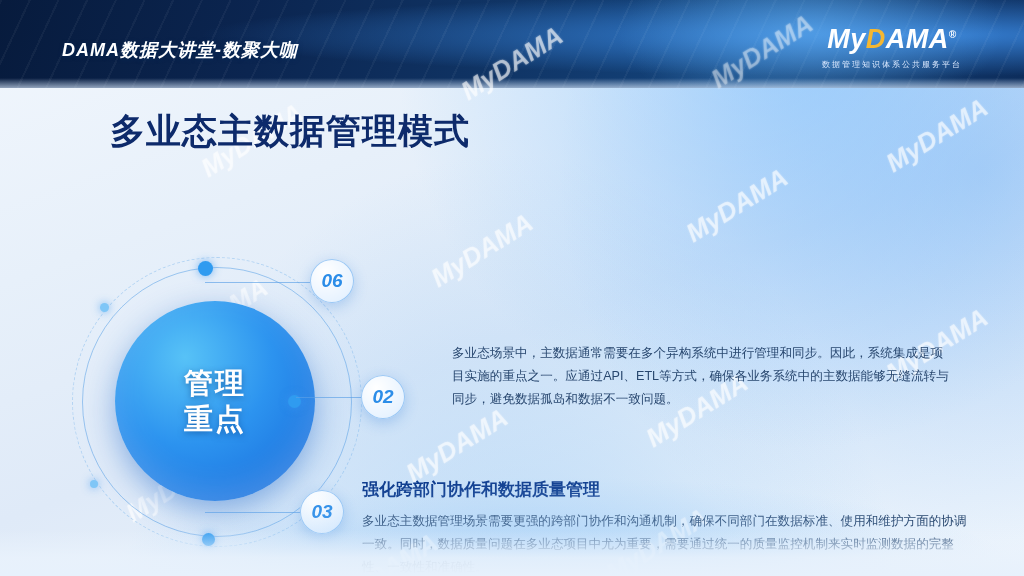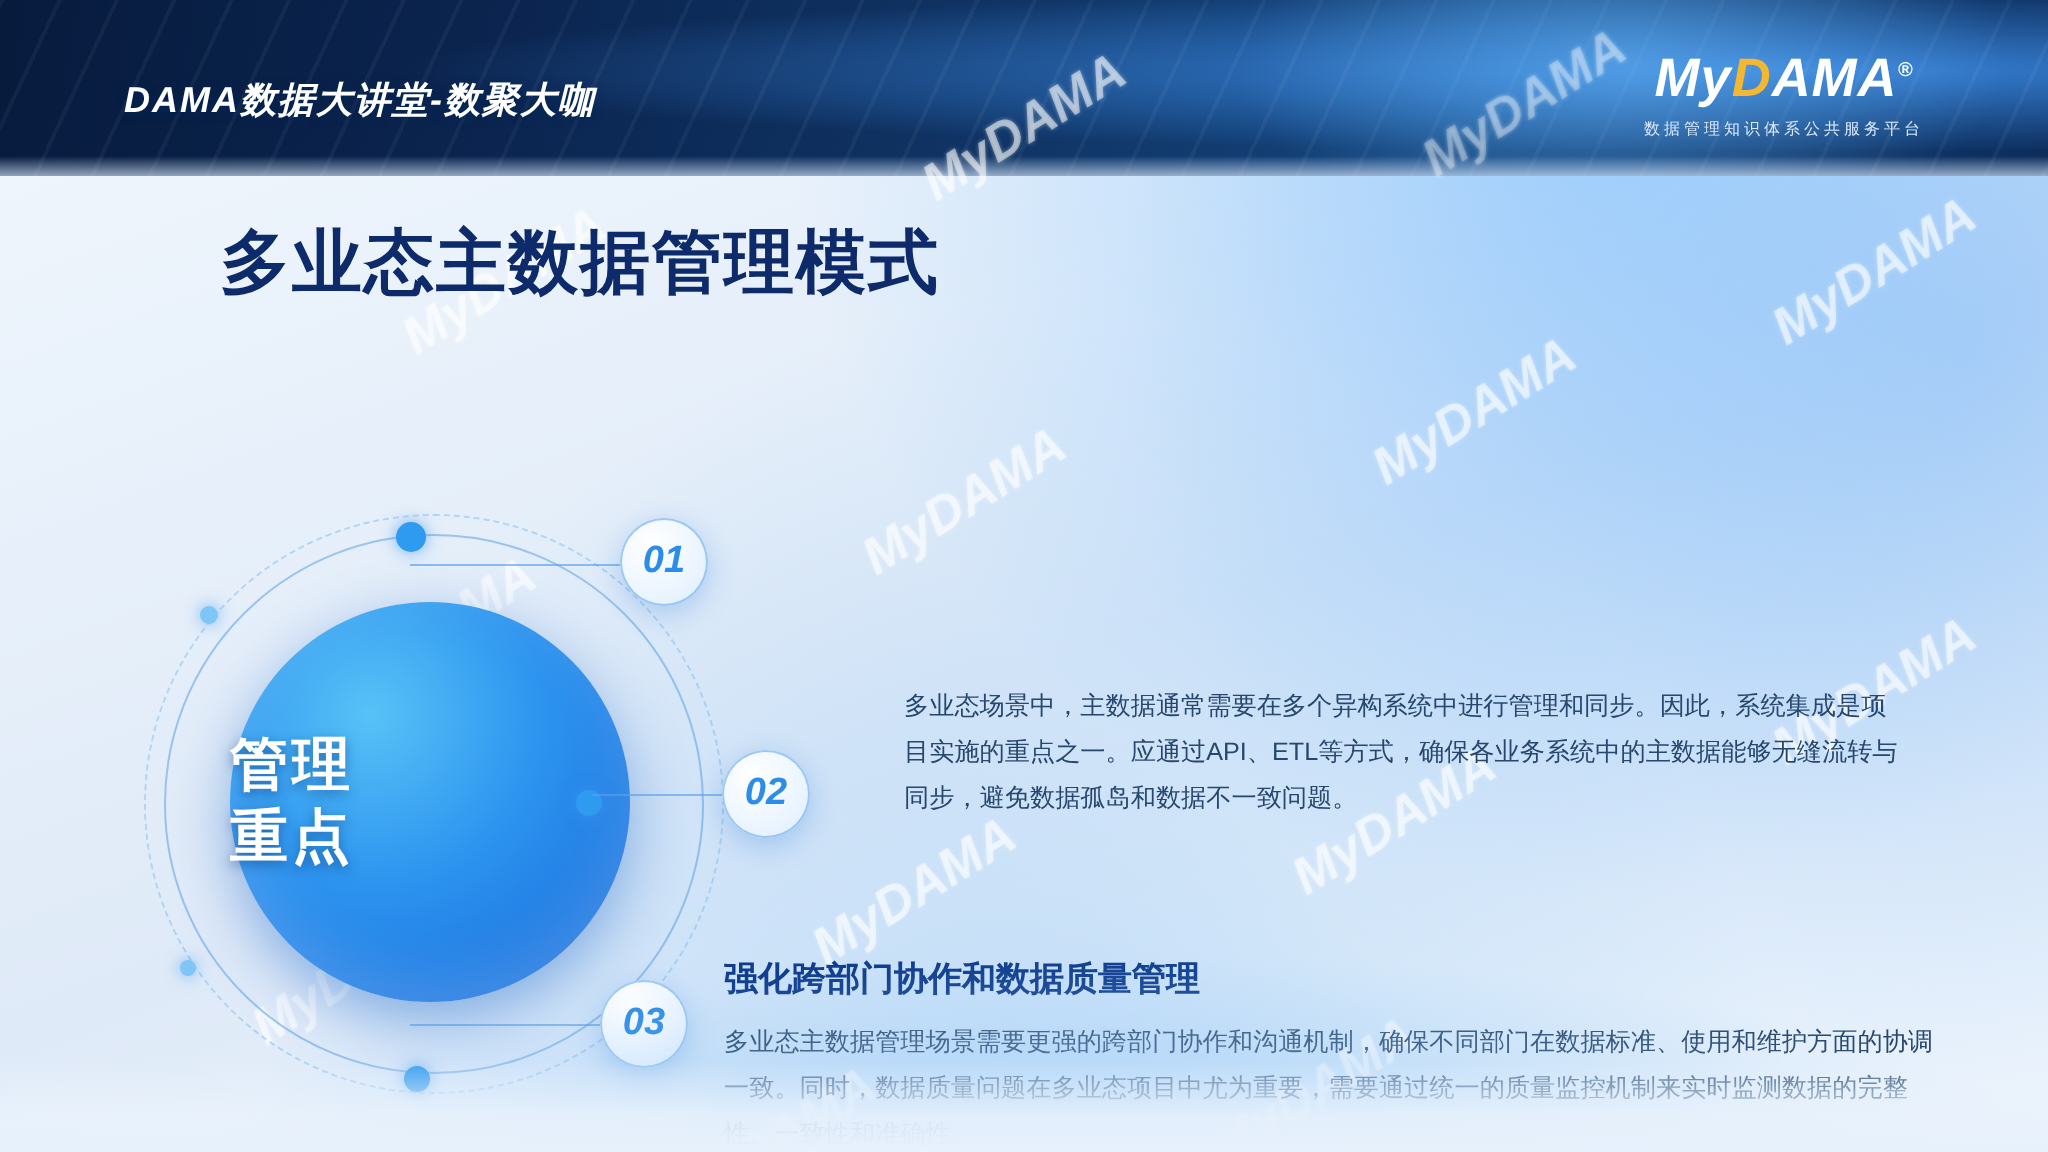--- a/index.html
+++ b/index.html
@@ -81,21 +81,21 @@
     border:1px solid rgba(90,160,230,.55);
   }
   .ring2{
     position:absolute;left:2px;top:2px;width:288px;height:288px;border-radius:50%;
     border:1px dashed rgba(120,180,235,.45);
   }
   .core{
     position:absolute;left:45px;top:46px;width:200px;height:200px;border-radius:50%;
     background:radial-gradient(circle at 35% 28%, #57c2f7 0%, #2c93ef 45%, #1565d8 100%);
     box-shadow:0 10px 30px rgba(25,100,200,.45), inset 0 -10px 30px rgba(255,255,255,.18);
-    display:flex;align-items:flex-start;justify-content:center;flex-direction:column;
+    display:flex;align-items:center;justify-content:center;flex-direction:column;
   }
   .core span{
     color:#ffffff;font-size:29px;font-weight:bold;line-height:36px;letter-spacing:2px;
     text-shadow:0 2px 6px rgba(0,50,120,.5);
   }
   .dot{position:absolute;border-radius:50%;background:#2f9bf0;box-shadow:0 0 8px rgba(60,150,240,.7);}
   .d1{width:15px;height:15px;left:128px;top:6px;}
   .d2{width:13px;height:13px;left:218px;top:140px;}
   .d3{width:13px;height:13px;left:132px;top:278px;}
   .d4{width:9px;height:9px;left:30px;top:48px;background:#7fc6f7;}
@@ -178,21 +178,21 @@
     <div class="dot d2"></div>
     <div class="dot d3"></div>
     <div class="dot d4"></div>
     <div class="dot d5"></div>
   </div>
 
   <div class="conn c1"></div>
   <div class="conn c2"></div>
   <div class="conn c3"></div>
 
-  <div class="badge b1">01</div>
+  <div class="badge b1">06</div>
 
   <div class="badge b2">02</div>
   <div class="block blk2">
     <div class="blk-body">多业态场景中，主数据通常需要在多个异构系统中进行管理和同步。因此，系统集成是项目实施的重点之一。应通过API、ETL等方式，确保各业务系统中的主数据能够无缝流转与同步，避免数据孤岛和数据不一致问题。</div>
   </div>
 
   <div class="badge b3">03</div>
   <div class="block blk3">
     <div class="blk-title">强化跨部门协作和数据质量管理</div>
     <div class="blk-body">多业态主数据管理场景需要更强的跨部门协作和沟通机制，确保不同部门在数据标准、使用和维护方面的协调一致。同时，数据质量问题在多业态项目中尤为重要，需要通过统一的质量监控机制来实时监测数据的完整性、一致性和准确性。</div>

